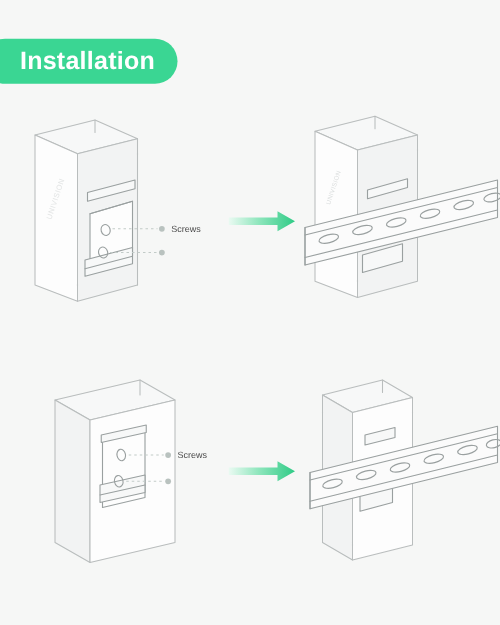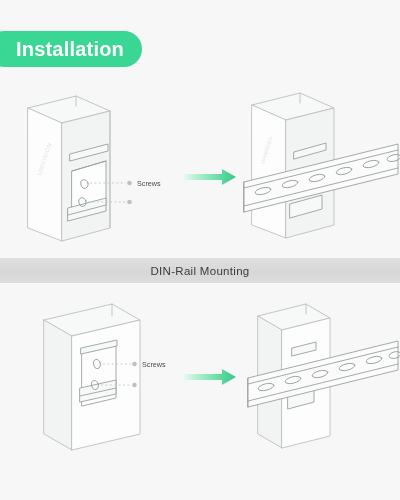--- a/index.html
+++ b/index.html
@@ -145,23 +145,20 @@
             <ellipse class="ln-d" cx="317" cy="100" rx="8" ry="3.2" transform="rotate(-13.8 317 100)"></ellipse>
             <ellipse class="ln-d" cx="344" cy="93" rx="8" ry="3.2" transform="rotate(-13.8 344 93)"></ellipse>
             <ellipse class="ln-d" cx="371" cy="86" rx="8" ry="3.2" transform="rotate(-13.8 371 86)"></ellipse>
             <ellipse class="ln-d" cx="394" cy="80" rx="7" ry="3.2" transform="rotate(-13.8 394 80)"></ellipse>
           </g>
         </g>
       </g>
     </svg>
   </div>
 
-  <div class="caption-band">
-    <span class="caption-text">DIN-Rail Mounting</span>
-  </div>
 
   <div class="panel" id="panel-bottom">
     <svg viewBox="0 0 400 190" xmlns="http://www.w3.org/2000/svg">
       <defs>
         <linearGradient id="arrGradB" x1="0" y1="0" x2="1" y2="0">
           <stop offset="0%" stop-color="#eafaf2"></stop>
           <stop offset="45%" stop-color="#8fe6bd"></stop>
           <stop offset="100%" stop-color="#2fcb86"></stop>
         </linearGradient>
       </defs>

